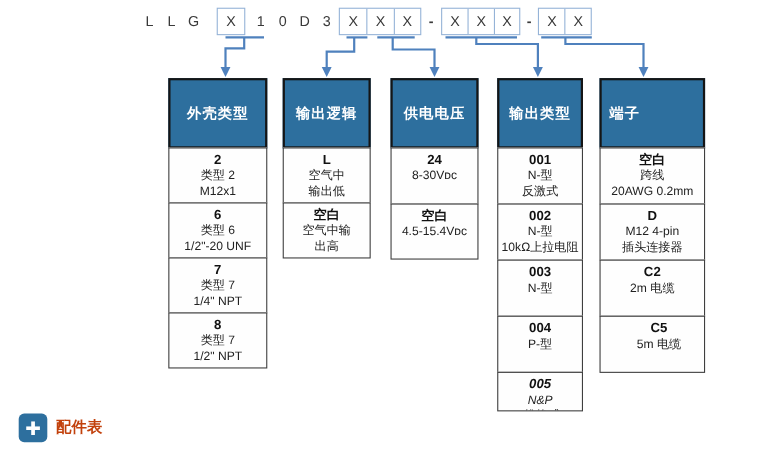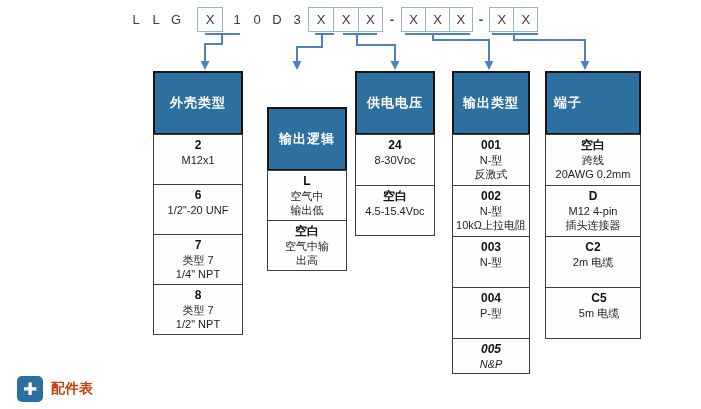--- a/index.html
+++ b/index.html
@@ -123,38 +123,40 @@
       <polygon points="484.5,61 493.5,61 489,70"></polygon>
       <polygon points="580.5,61 589.5,61 585,70"></polygon>
     </g>
   </svg>
 
   <div id="columns">
       <div class="col" style="left: 153px; width: 90px;">
         <div class="col-header">外壳类型</div>
         <div class="opt-cell" style="height: 51px;">
           <div class="opt-code">2</div>
+          <div class="opt-line">类型 2</div>
           <div class="opt-line">M12x1</div>
         </div>
         <div class="opt-cell" style="height: 51px;">
           <div class="opt-code">6</div>
+          <div class="opt-line">类型 6</div>
           <div class="opt-line">1/2"-20 UNF</div>
         </div>
         <div class="opt-cell" style="height: 51px;">
           <div class="opt-code">7</div>
           <div class="opt-line">类型 7</div>
           <div class="opt-line">1/4" NPT</div>
         </div>
         <div class="opt-cell" style="height: 51px;">
           <div class="opt-code">8</div>
           <div class="opt-line">类型 7</div>
           <div class="opt-line">1/2" NPT</div>
         </div>
       </div>
-      <div class="col" style="left: 267px; width: 80px; margin-top: 36px;">
+      <div class="col" style="left: 257px; width: 80px;">
         <div class="col-header">输出逻辑</div>
         <div class="opt-cell" style="height: 51px;">
           <div class="opt-code">L</div>
           <div class="opt-line">空气中</div>
           <div class="opt-line">输出低</div>
         </div>
         <div class="opt-cell" style="height: 51px;">
           <div class="opt-code">空白</div>
           <div class="opt-line">空气中输</div>
           <div class="opt-line">出高</div>

